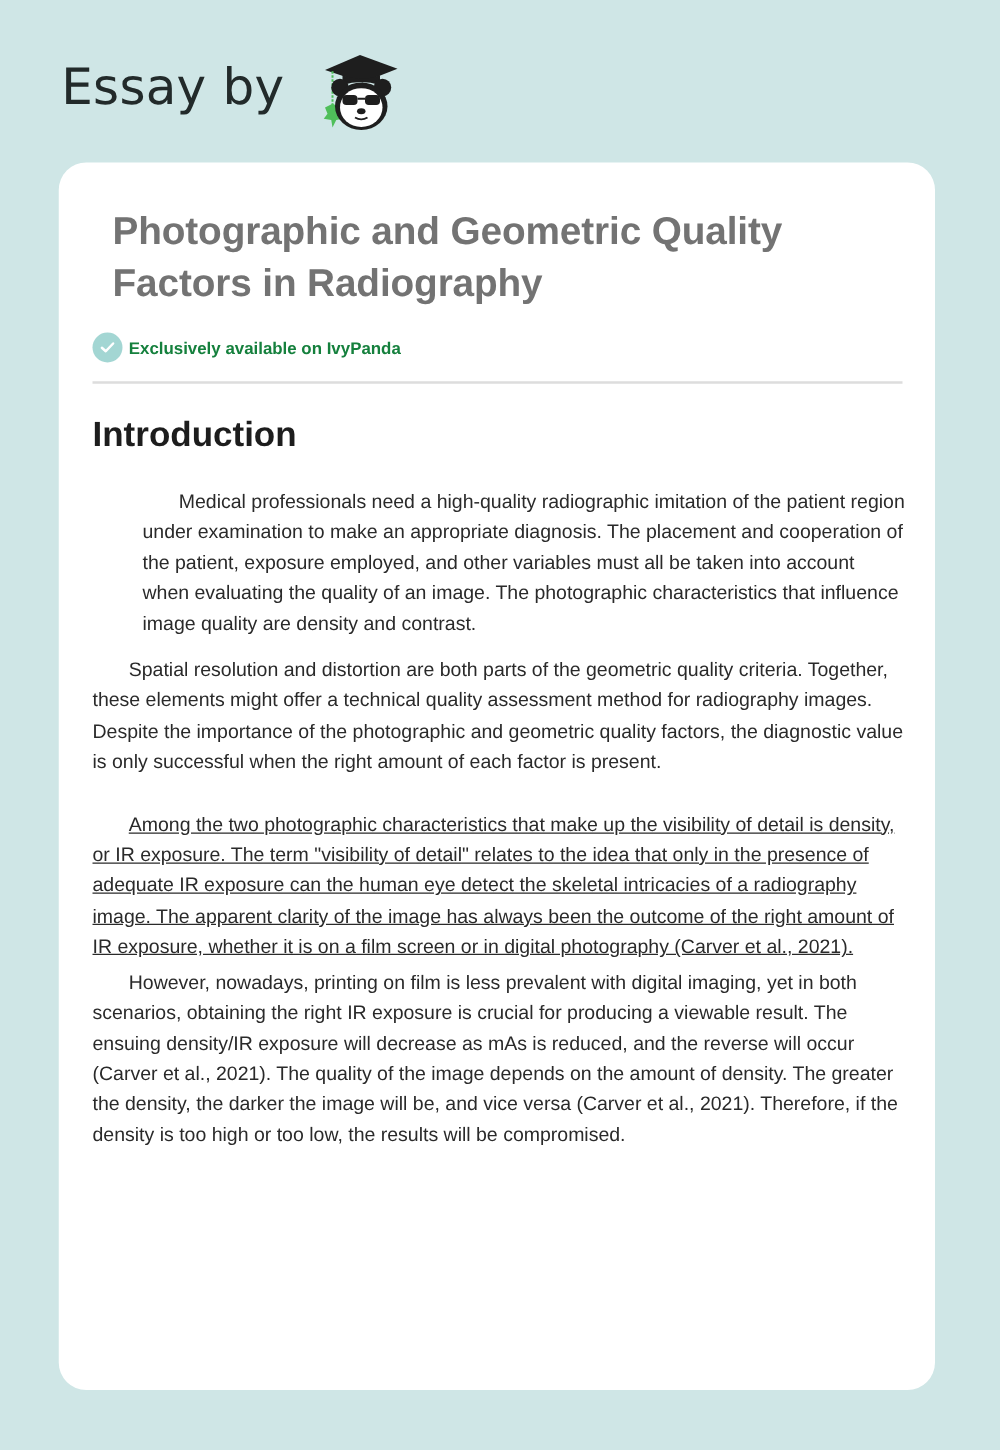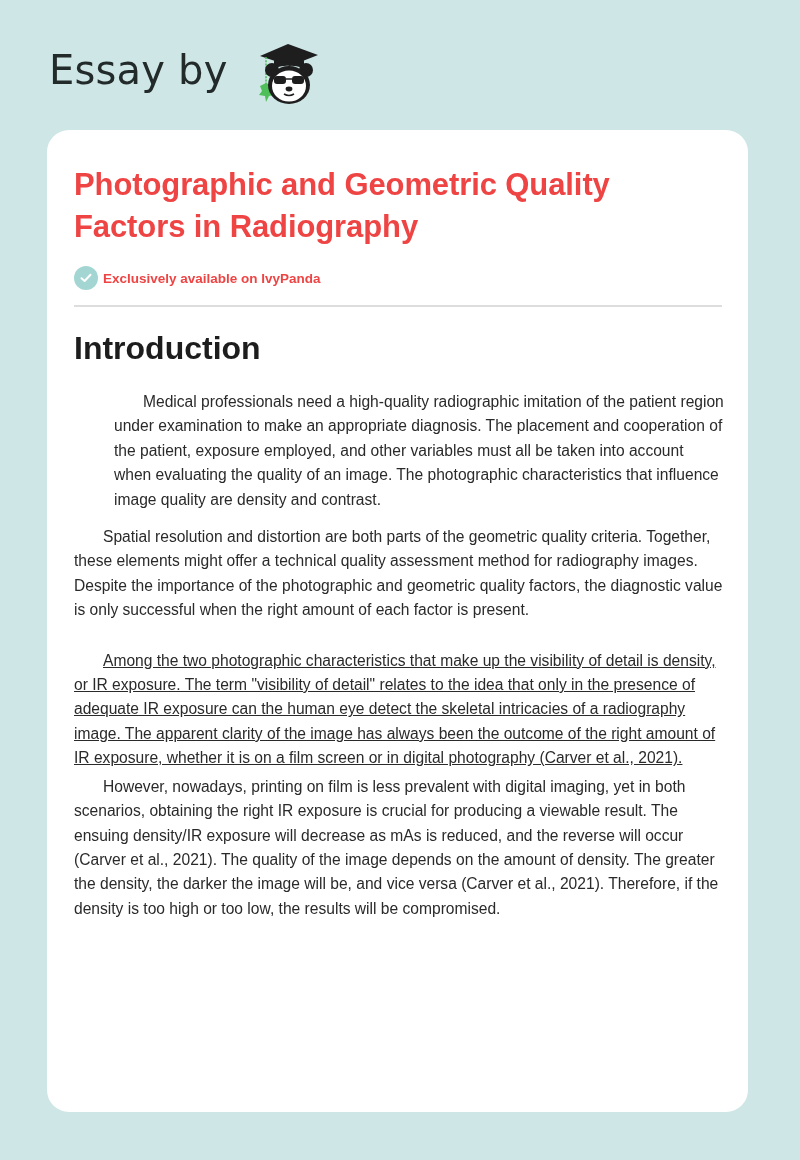--- a/index.html
+++ b/index.html
@@ -67,22 +67,22 @@
       position: absolute;
       left: 27px;
       top: 0;
       width: 650px;
     }
     .title {
       font-family: "Liberation Sans", sans-serif;
       font-weight: bold;
       font-size: 31px;
       line-height: 42px;
-      color: #ef4444;
-      margin: 34px 0 0 0;
+      color: #737373;
+      margin: 34px 0 0 16px;
       letter-spacing: -0.1px;
     }
     .exclusive {
       display: flex;
       align-items: center;
       margin-top: 18px;
       height: 24px;
     }
     .check-badge {
       width: 24px;
@@ -90,32 +90,32 @@
       border-radius: 50%;
       background: #a3d6d3;
       display: flex;
       align-items: center;
       justify-content: center;
       margin-right: 5px;
     }
     .exclusive-text {
       font-size: 13.5px;
       font-weight: bold;
-      color: #ef4444;
+      color: #15803d;
     }
     .divider {
       height: 2px;
       background: #dddddd;
       margin-top: 15px;
       width: 648px;
     }
     h2 {
       font-family: "Liberation Sans", sans-serif;
       font-weight: bold;
-      font-size: 32px;
+      font-size: 28px;
       color: #1d1d1d;
       margin: 0;
       line-height: 34px;
     }
     .section-intro h2 { margin-top: 24px; }
     .section-density h2 { margin-top: 20px; }
     p {
       font-size: 15.6px;
       line-height: 24.4px;
       color: #2a2a2a;

